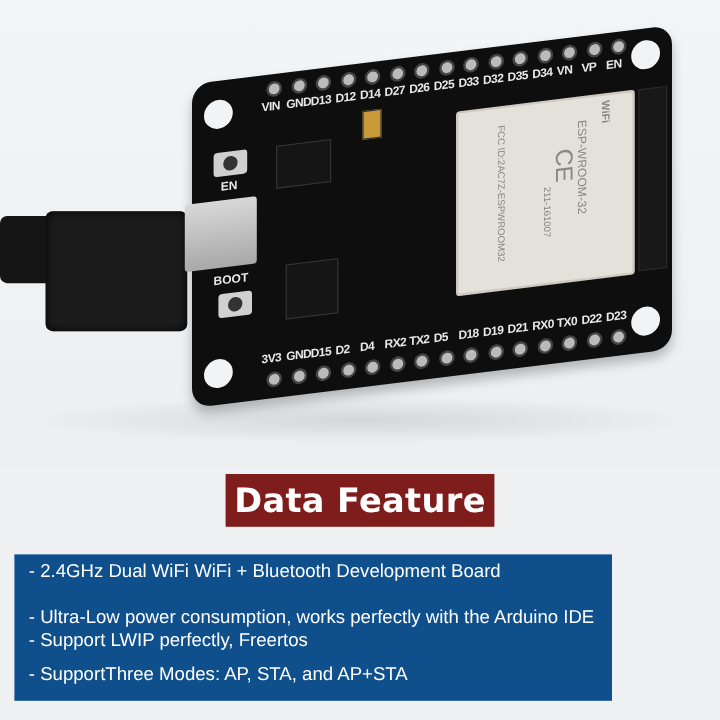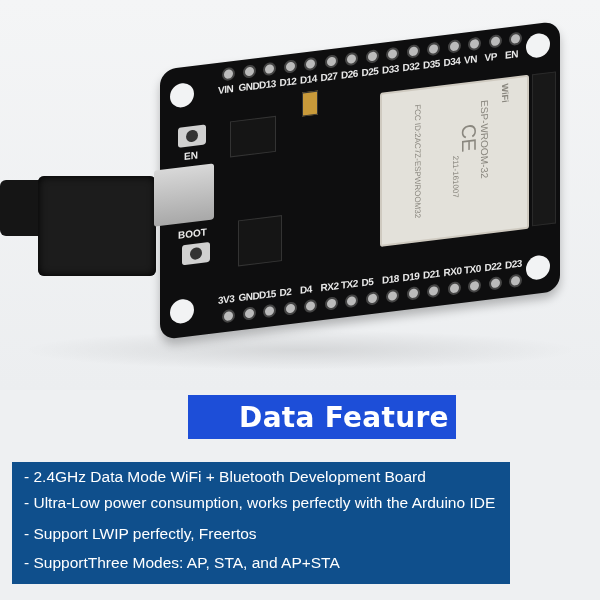--- a/index.html
+++ b/index.html
@@ -13,21 +13,21 @@
   .pin { position:absolute; width:9px; height:9px; border-radius:50%; background:#bbb; border:2px solid #444; }
   .pinlabel { position:absolute; color:#e8e8e8; font-size:10px; font-weight:bold; letter-spacing:-0.5px; white-space:nowrap; }
   .module { position:absolute; left:220px; top:50px; width:145px; height:150px; background:#e3e1da; border:2px solid #cfcac0; border-radius:3px; }
   .module-text { position:absolute; color:#8a877f; font-size:8px; white-space:nowrap; transform:rotate(90deg); transform-origin:left top; }
   .antenna { position:absolute; left:372px; top:50px; width:22px; height:150px; background:#181818; border:1px solid #2a2a2a; }
   .usb { position:absolute; left:-6px; top:100px; width:60px; height:56px; background:linear-gradient(#d8d8d8,#a8a8a8); border-radius:3px; }
   .btn { position:absolute; width:28px; height:20px; background:#d0d0d0; border-radius:3px; }
   .btn::after { content:""; position:absolute; left:8px; top:4px; width:12px; height:12px; border-radius:50%; background:#333; }
   .chip { position:absolute; background:#151515; border:1px solid #333; }
   .silk { position:absolute; color:#e8e8e8; font-size:10px; font-weight:bold; }
-  .title-bar { position:absolute; left:188px; top:395px; width:224px; height:44px; background:#1d4ed8; display:flex; align-items:center; justify-content:center;padding-left:44px; }
+  .title-bar { position:absolute; left:188px; top:395px; width:224px; height:44px; background:#7f1d1d; display:flex; align-items:center; justify-content:center; }
   .title-text { color:#fff; font-size:28px; font-weight:bold; letter-spacing:0.3px; font-family:"DejaVu Sans", sans-serif; }
   .features { position:absolute; left:12px; top:462px; width:498px; height:122px; background:#0f4f8c; padding:0 0 0 12px; box-sizing:border-box; width:498px; }
   .features { width:498px; }
   .feat { position:absolute; left:0; color:#fff; font-size:15.5px; white-space:nowrap; }
 </style>
 </head>
 <body>
 
 <div class="photo">
   <div class="shadow"></div>
@@ -125,17 +125,17 @@
     </div>
     <div class="antenna"></div>
   </div>
 </div>
 
 <div class="title-bar">
   <span class="title-text">Data Feature</span>
 </div>
 
 <div class="features">
-  <div class="feat" style="top:6px;left:12px">- 2.4GHz Data Mode WiFi + Bluetooth Development Board</div>
-  <div class="feat" style="top:32px;left:12px">- Ultra-Low power consumption, works perfectly with the Arduino IDE</div>
+  <div class="feat" style="top:6px;left:12px">- 2.4GHz Dual WiFi WiFi + Bluetooth Development Board</div>
+  <div class="feat" style="top:44px;left:12px">- Ultra-Low power consumption, works perfectly with the Arduino IDE</div>
   <div class="feat" style="top:63px;left:12px">- Support LWIP perfectly, Freertos</div>
   <div class="feat" style="top:92px;left:12px">- SupportThree Modes: AP, STA, and AP+STA</div>
 </div>
 
 </body></html>

